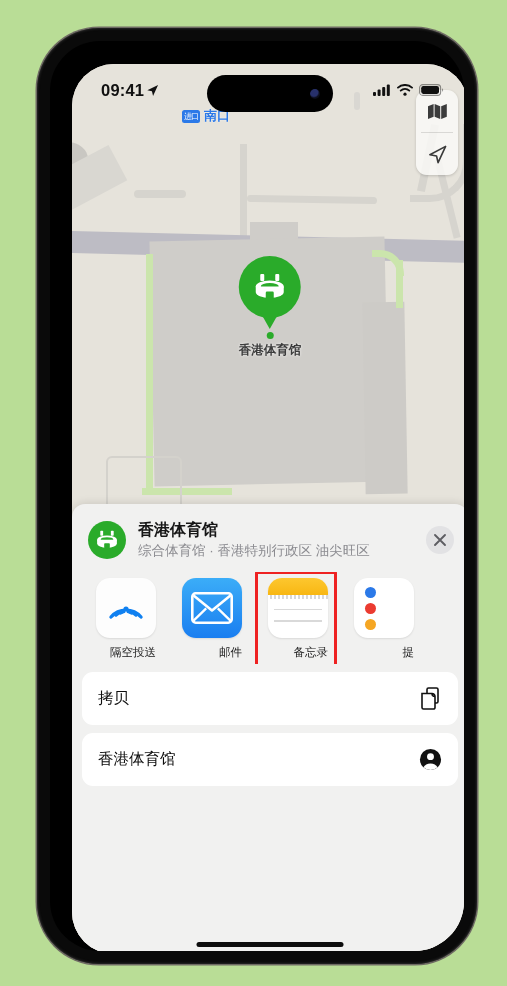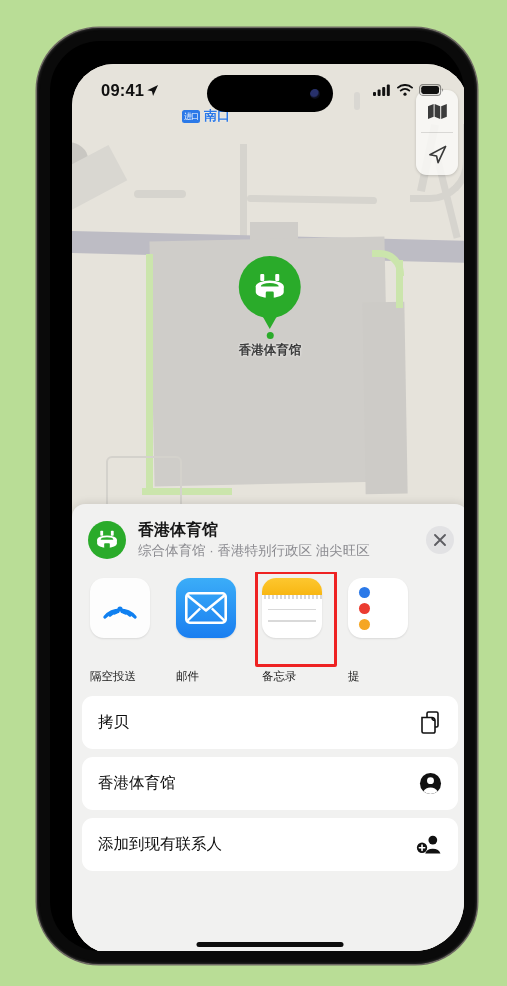--- a/index.html
+++ b/index.html
@@ -225,23 +225,22 @@
   }
 
   
   #app-row {
     display: flex; gap: 20px;
     padding: 6px 0 4px 18px;
     overflow: hidden;
   }
   .app-item {
     width: 66px; flex: 0 0 66px;
-    display: flex; flex-direction: column; align-items: flex-start;
+    display: flex; flex-direction: column; align-items: flex-end;
     position: relative;
-    gap: 24px;
   }
   .app-icon {
     width: 60px; height: 60px; border-radius: 14px;
     overflow: hidden; position: relative;
     box-shadow: 0 1px 2px rgba(0,0,0,.10);
   }
   .app-label {
     margin-top: 7px; font-size: 11.5px; color: #1b1b1b;
     white-space: nowrap; font-weight: 500;
   }
@@ -478,33 +477,20 @@
               <div class="action-icon">
                 <svg width="23" height="23" viewBox="0 0 24 24">
                   <circle cx="12" cy="12" r="11" fill="#111"></circle>
                   <circle cx="12" cy="9" r="3.6" fill="#fff"></circle>
                   <path d="M4.6 20.2 a8.2 7 0 0 1 14.8 0 A11 11 0 0 1 4.6 20.2 Z" fill="#fff"></path>
                 </svg>
               </div>
             </div>
           </div>
 
-          <div class="action-group">
-            <div class="action-row">
-              <div class="action-label">添加到现有联系人</div>
-              <div class="action-icon">
-                <svg width="26" height="21" viewBox="0 0 27 22">
-                  <circle cx="17.5" cy="6.4" r="4.6" fill="#111"></circle>
-                  <path d="M9.5 20.5 a8.2 6.6 0 0 1 16 0 Z" fill="#111"></path>
-                  <circle cx="6.2" cy="14.4" r="5.4" fill="#111"></circle>
-                  <path d="M6.2 11.6 v5.6 M3.4 14.4 h5.6" stroke="#fff" stroke-width="1.7" stroke-linecap="round"></path>
-                </svg>
-              </div>
-            </div>
-          </div>
 
         </div>
       </div>
 
       <div id="home-indicator"></div>
     </div>
   </div>
 
 </div>
 

